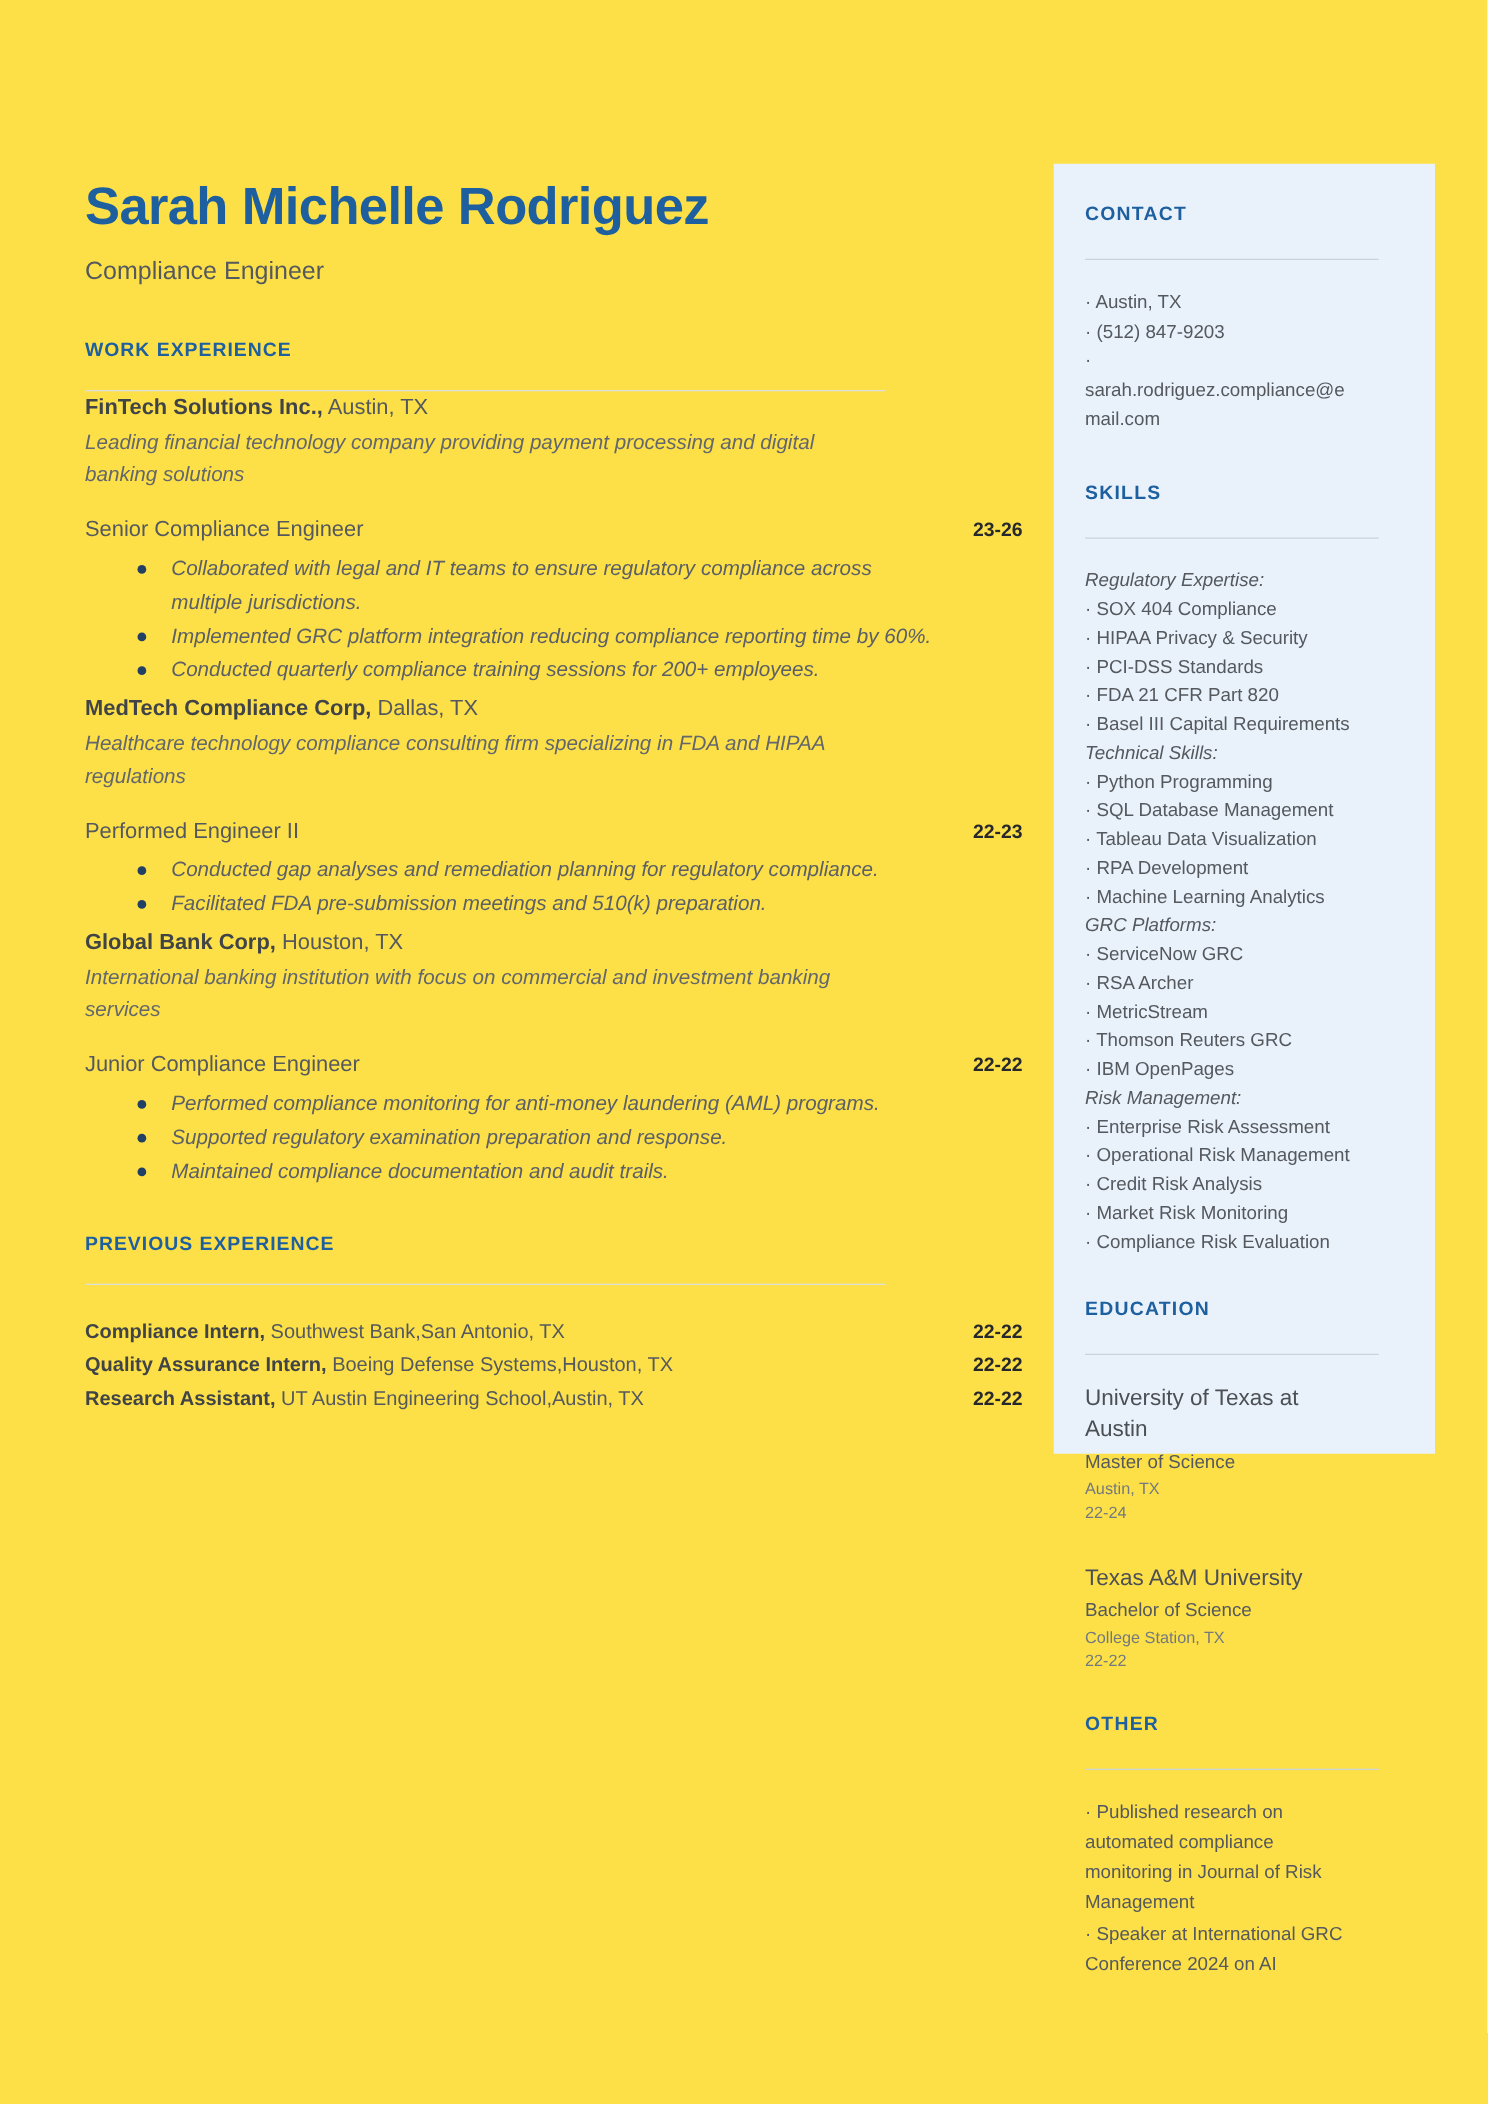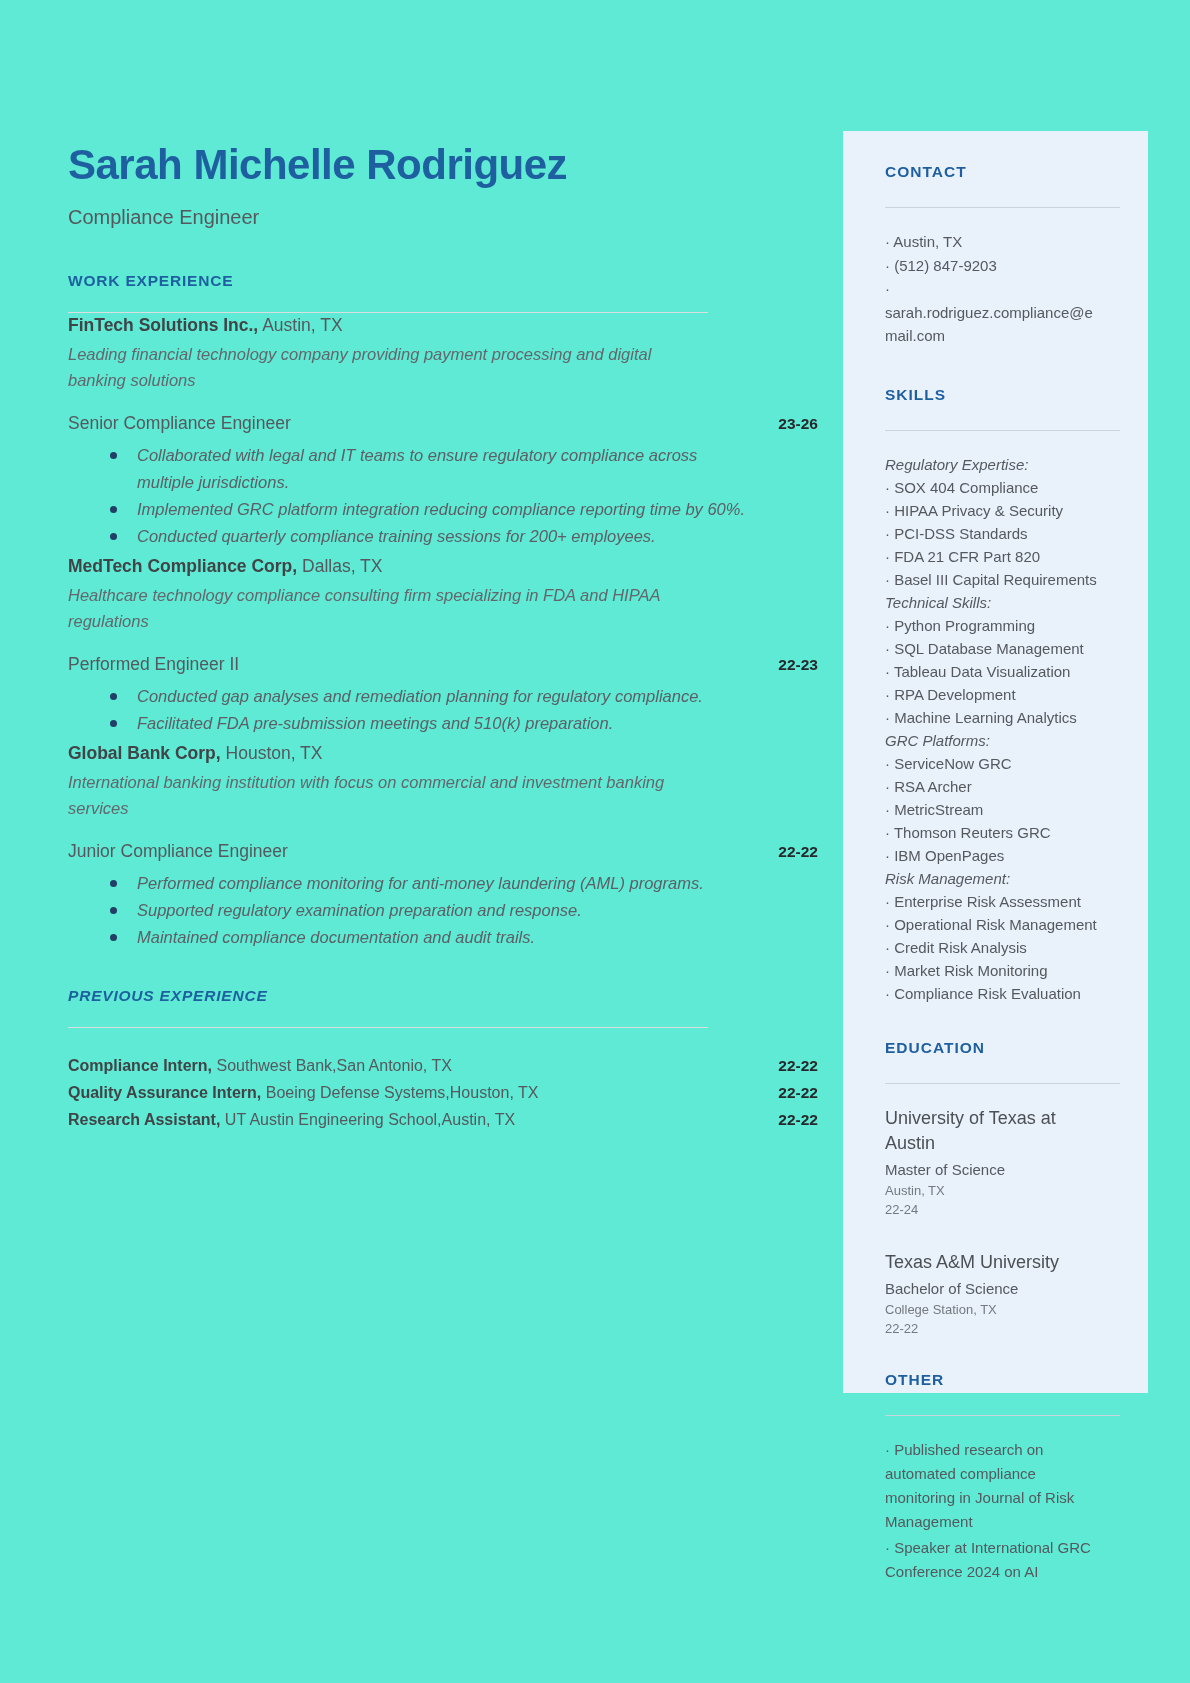--- a/index.html
+++ b/index.html
@@ -1,19 +1,19 @@
 <!DOCTYPE html>
 <html><head>
 <meta charset="utf-8">
 <style>
   html,body{margin:0;padding:0;background:#ffffff;}
   .page{
     position:relative;
     width:1190px;height:1683px;
-    background:#5eead4;
+    background:#fde047;
     font-family:"Liberation Sans", sans-serif;
     overflow:hidden;
   }
   
   .main{
     position:absolute;left:68px;top:140px;width:750px;
   }
   .name{
     font-size:42px;line-height:50px;font-weight:800;
     color:#1e5f9f;letter-spacing:-0.5px;margin:0;
@@ -53,23 +53,23 @@
   }
   .prev-rows{margin-top:24px;}
   .prev-row{
     display:flex;justify-content:space-between;align-items:flex-start;
     font-size:16px;line-height:27px;color:#55595e;
   }
   .prev-row .role{font-weight:bold;color:#404447;}
   .prev-row .dates{font-size:15.5px;font-weight:bold;color:#26282b;}
   
   .sidebar{
-    position:absolute;left:843px;top:131px;width:305px;height:1262px;
+    position:absolute;left:843px;top:131px;width:305px;height:1032px;
     background:#e9f2fb;
-    padding:32px 28px 0 42px;box-sizing:border-box;
+    padding:32px 28px 0 25px;box-sizing:border-box;
     overflow:visible;
   }
   .side-label{
     font-size:15.5px;font-weight:bold;letter-spacing:1px;color:#1e5f9f;
   }
   .side-divider{width:235px;height:1px;background:#c9d3dc;margin:26px 0 22px 0;}
   .side-item{
     font-size:15px;line-height:23.5px;color:#55595e;
     width:212px;overflow-wrap:anywhere;
   }
@@ -139,21 +139,21 @@
         <span class="role-title">Junior Compliance Engineer</span>
         <span class="role-dates">22-22</span>
       </div>
       <ul class="bullets">
         <li>Performed compliance monitoring for anti-money laundering (AML) programs.</li>
         <li>Supported regulatory examination preparation and response.</li>
         <li>Maintained compliance documentation and audit trails.</li>
       </ul>
     </div>
 
-    <div class="section-label" style="margin-top:36px;font-style:italic;">PREVIOUS EXPERIENCE</div>
+    <div class="section-label" style="margin-top:36px;">PREVIOUS EXPERIENCE</div>
     <div class="main-divider"></div>
 
     <div class="prev-rows">
       <div class="prev-row">
         <span><span class="role">Compliance Intern,</span> <span>Southwest Bank,San Antonio, TX</span></span>
         <span class="dates">22-22</span>
       </div>
       <div class="prev-row">
         <span><span class="role">Quality Assurance Intern,</span> <span>Boeing Defense Systems,Houston, TX</span></span>
         <span class="dates">22-22</span>

